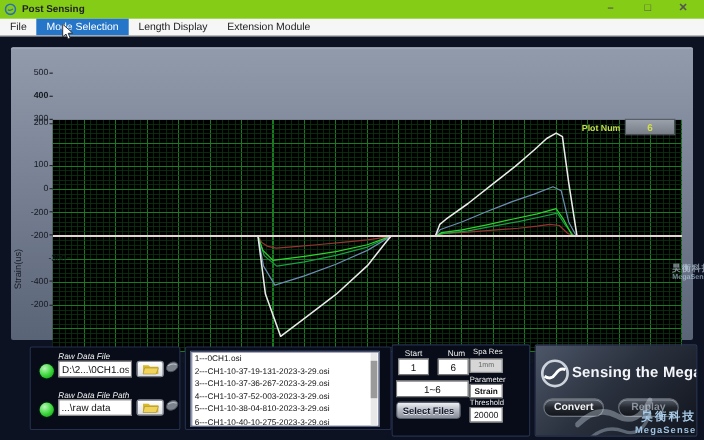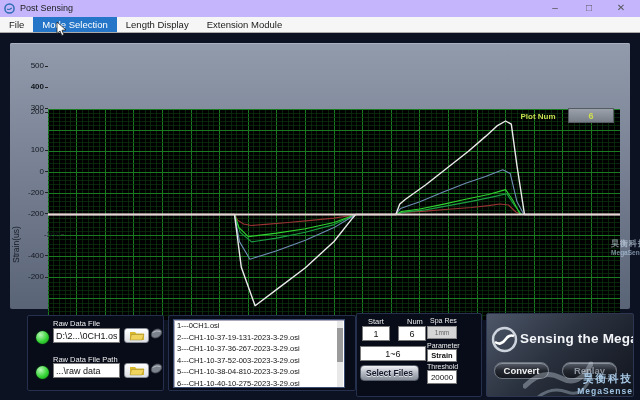--- a/index.html
+++ b/index.html
@@ -1,57 +1,57 @@
 <!DOCTYPE html>
 <html><head>
 <meta charset="utf-8">
 <style>
   html,body{margin:0;padding:0;}
   *{box-sizing:border-box;}
   body{font-family:"Liberation Sans",sans-serif;}
   .screen{position:relative;width:640px;height:400px;background:#0c1222;overflow:hidden;}
 
   
-  .titlebar{position:absolute;left:0;top:0;width:640px;height:31px;background:#c4b5fd;border-bottom:1px solid #e6e6e6;}
+  .titlebar{position:absolute;left:0;top:0;width:640px;height:31px;background:#84cc16;border-bottom:1px solid #e6e6e6;font-weight:bold;}
   .app-icon{position:absolute;left:4px;top:3px;width:11px;height:11px;}
   .title-text{position:absolute;left:20px;top:3px;font-size:9px;color:#222;}
   .win-btn{position:absolute;top:0;width:30px;height:16px;text-align:center;font-size:10px;line-height:16px;color:#555;cursor:default;}
   .btn-min{left:540px;} .btn-max{left:574px;} .btn-close{left:606px;}
 
   
   .menubar{position:absolute;left:0;top:17px;width:640px;height:16px;background:#f6f6f6;border-bottom:1px solid #ababab;display:flex;align-items:stretch;}
   .menu-item{font-size:9.5px;line-height:15px;color:#1a1a1a;padding:0 9px;white-space:nowrap;}
   .menu-item.active{background:#2576c8;color:#ffffff;}
   .cursor-arrow{position:absolute;left:56px;top:22px;z-index:60;}
 
   
   .chart-panel{position:absolute;left:10px;top:43px;width:620px;height:266px;background:linear-gradient(#919bac,#5a6477);border-radius:2px;box-shadow:inset 0 1px 0 #aab1bf;}
   .plot{position:absolute;left:38px;top:66px;width:572px;height:211px;background:#000;}
   .ylabel{position:absolute;left:1px;top:130px;height:90px;writing-mode:vertical-rl;transform:rotate(180deg);font-size:8.5px;color:#161b24;}
   .xlabel{position:absolute;left:284px;top:291px;width:80px;text-align:center;font-size:8.5px;color:#161b24;}
   .ytick{position:absolute;width:25px;text-align:right;font-size:8px;color:#14181f;}
   .ytick::after{content:"";position:absolute;right:-4px;top:50%;width:3px;border-top:1px solid #222;}
   .xtick{position:absolute;width:26px;text-align:center;font-size:8.5px;color:#14181f;top:279px;}
   .xtick::before{content:"";position:absolute;top:-3px;left:50%;height:3px;border-left:1px solid #222;}
-  .plotnum-label{position:absolute;left:502px;top:69px;width:52px;text-align:center;font-size:8px;font-weight:bold;color:#c6de4e;}
+  .plotnum-label{position:absolute;left:502px;top:69px;width:52px;text-align:right;font-size:8px;font-weight:bold;color:#c6de4e;}
   .plotnum-box{position:absolute;left:558px;top:65px;width:46px;height:15px;background:linear-gradient(#9ba1aa,#787e87);border:1px solid #565b62;text-align:center;font-size:9px;font-weight:bold;color:#cede4e;line-height:14px;}
   .chart-tools{position:absolute;left:556px;top:288px;display:flex;gap:2px;}
   .tool-btn{width:15px;height:12px;background:linear-gradient(#7d8798,#5d6778);border:1px solid #3c424e;display:flex;align-items:center;justify-content:center;}
   .side-watermark{position:absolute;left:600px;top:195px;width:38px;text-align:center;opacity:0.6;}
   .side-watermark .w1{font-size:8px;color:#d9ebfa;font-weight:bold;letter-spacing:1px;}
   .side-watermark .w2{font-size:6.5px;color:#bcd7ef;font-weight:bold;}
 
   
   .group{position:absolute;background:#070c18;border:1px solid #25304e;border-radius:2px;}
   .g1{left:27px;top:315px;width:137px;height:76px;}
   .g2{left:168px;top:315px;width:188px;height:76px;}
   .g3{left:356px;top:313px;width:126px;height:84px;background:#070c18;}
   .g4{left:486px;top:313px;width:148px;height:84px;background:linear-gradient(135deg,#4d5769 0%,#2b323f 45%,#10141d 100%);border:1px solid #2c3650;overflow:hidden;}
 
-  .fld-label{position:absolute;font-size:7.5px;color:#efefef;white-space:nowrap;}
+  .fld-label{position:absolute;font-size:7.5px;color:#efefef;white-space:nowrap;font-style:italic;}
   .led{position:absolute;width:13px;height:13px;border-radius:50%;background:radial-gradient(circle at 35% 30%,#b8f7b8,#35d435 55%,#118a11);box-shadow:0 0 2px #0a4a0a;}
   .txt-input{position:absolute;height:15px;background:#fff;border:1px solid #7a7a7a;font-family:"Liberation Sans",sans-serif;font-size:9px;color:#111;padding:0 2px;}
   .folder-btn{position:absolute;width:25px;height:15px;background:linear-gradient(#ffffff,#dcdfe4);border:1px solid #8a8f98;border-radius:3px;display:flex;align-items:center;justify-content:center;}
   .clear-icon{position:absolute;width:13px;height:13px;}
 
   .listbox{position:absolute;left:4px;top:3px;width:172px;height:69px;background:#fff;border:1px solid #3c4c72;box-shadow:inset 1px 1px 0 #aab;overflow:hidden;}
   .list-item{font-size:7.5px;line-height:11.5px;color:#111;padding-left:3px;white-space:nowrap;}
   .list-scrollbar{position:absolute;right:1px;top:1px;width:6px;height:66px;background:#e8e8e8;}
   .list-thumb{position:absolute;left:0px;top:7px;width:6px;height:34px;background:#9a9a9a;}
 

